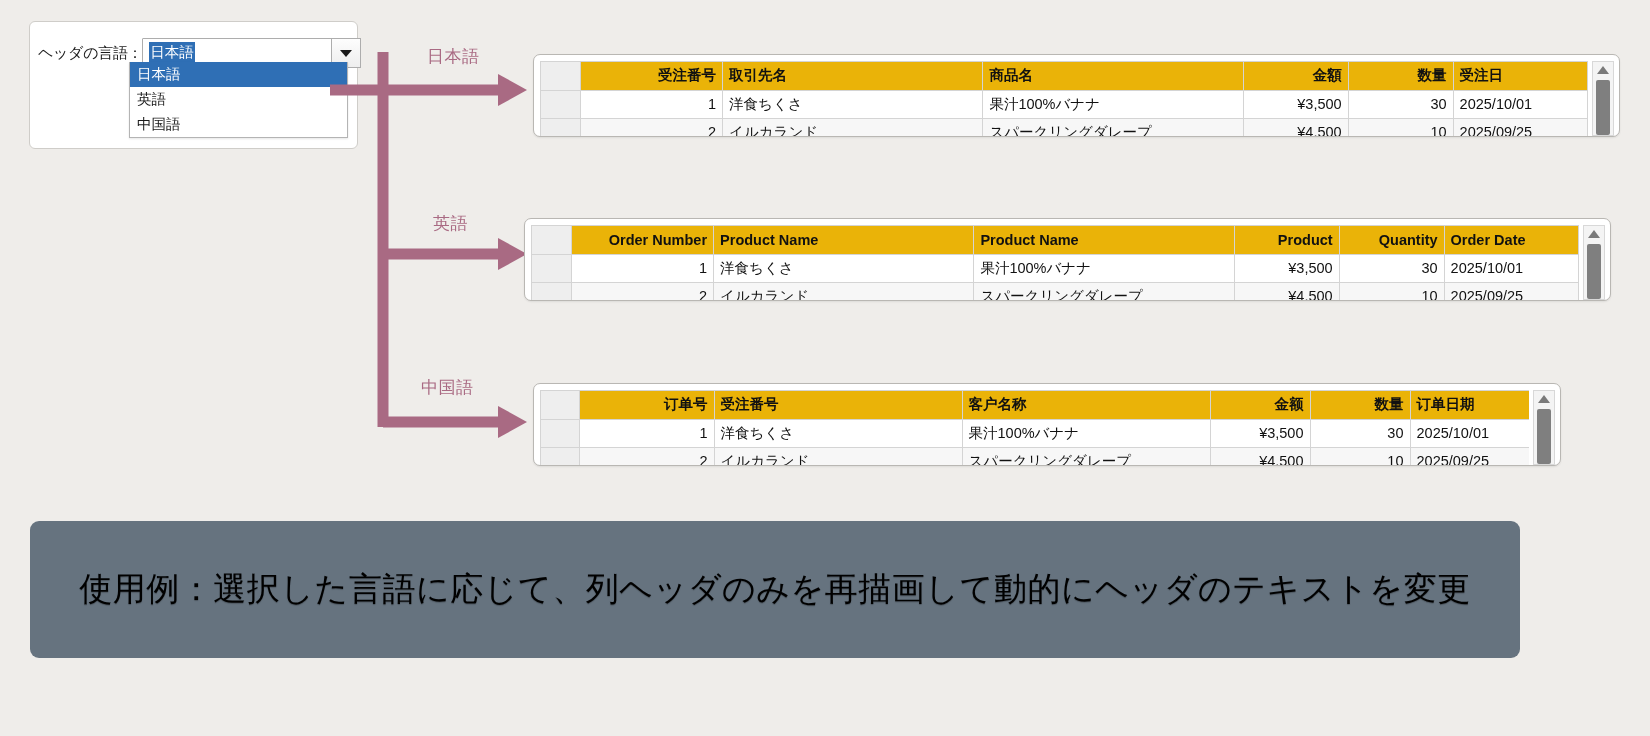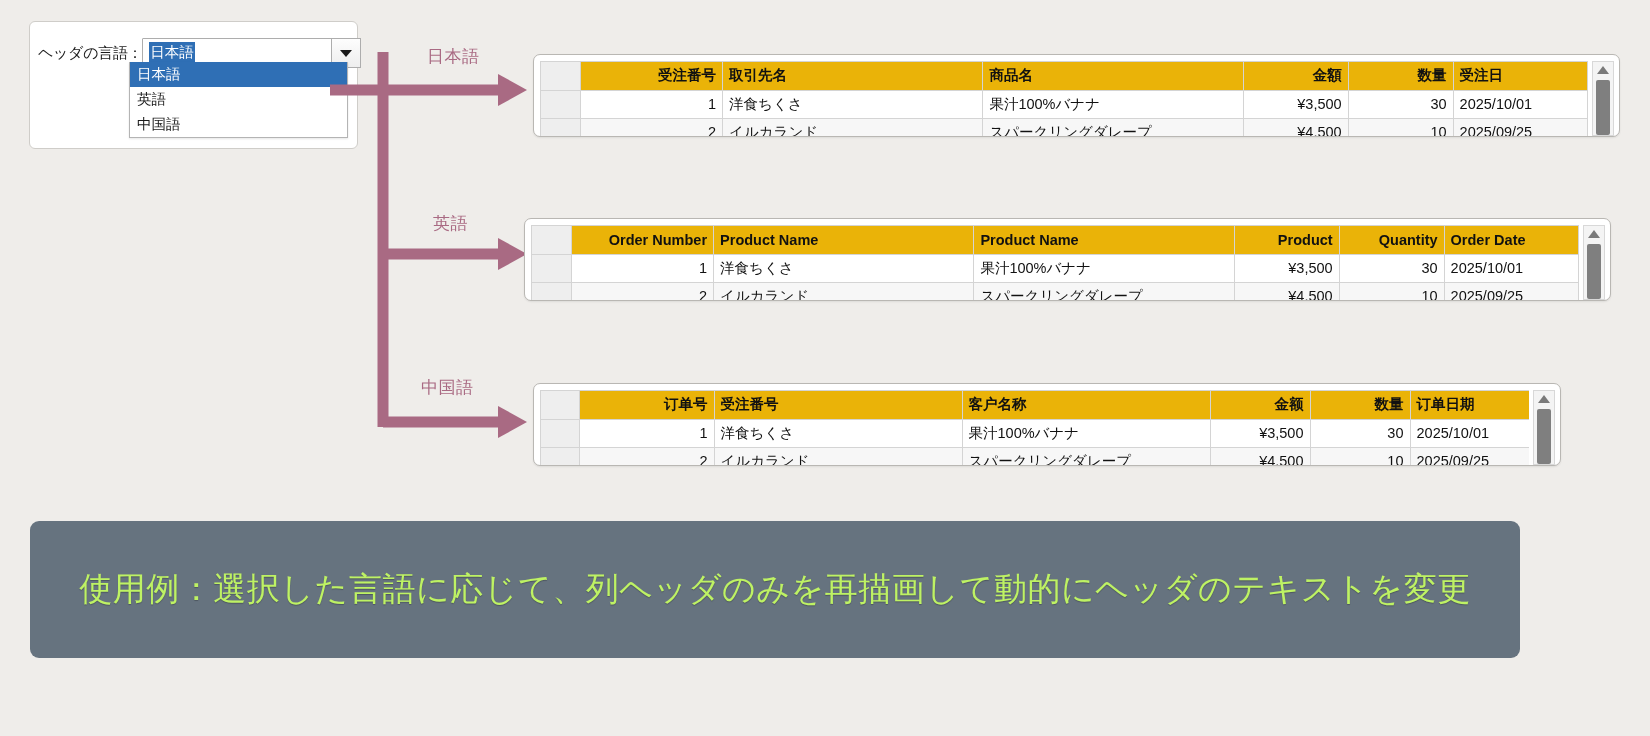--- a/index.html
+++ b/index.html
@@ -212,21 +212,21 @@
     top: 521px;
     width: 1490px;
     height: 137px;
     background: #66737f;
     border-radius: 9px;
     display: flex;
     align-items: center;
     justify-content: center;
   }
   .caption-text {
-    color: #bef264;
+    color: #000000;
     font-size: 33px;
     letter-spacing: 0.5px;
     text-shadow: 0 1px 1px rgba(0,0,0,0.25);
     white-space: nowrap;
   }
 </style>
 </head>
 <body>
 
 <div class="combo-panel">

